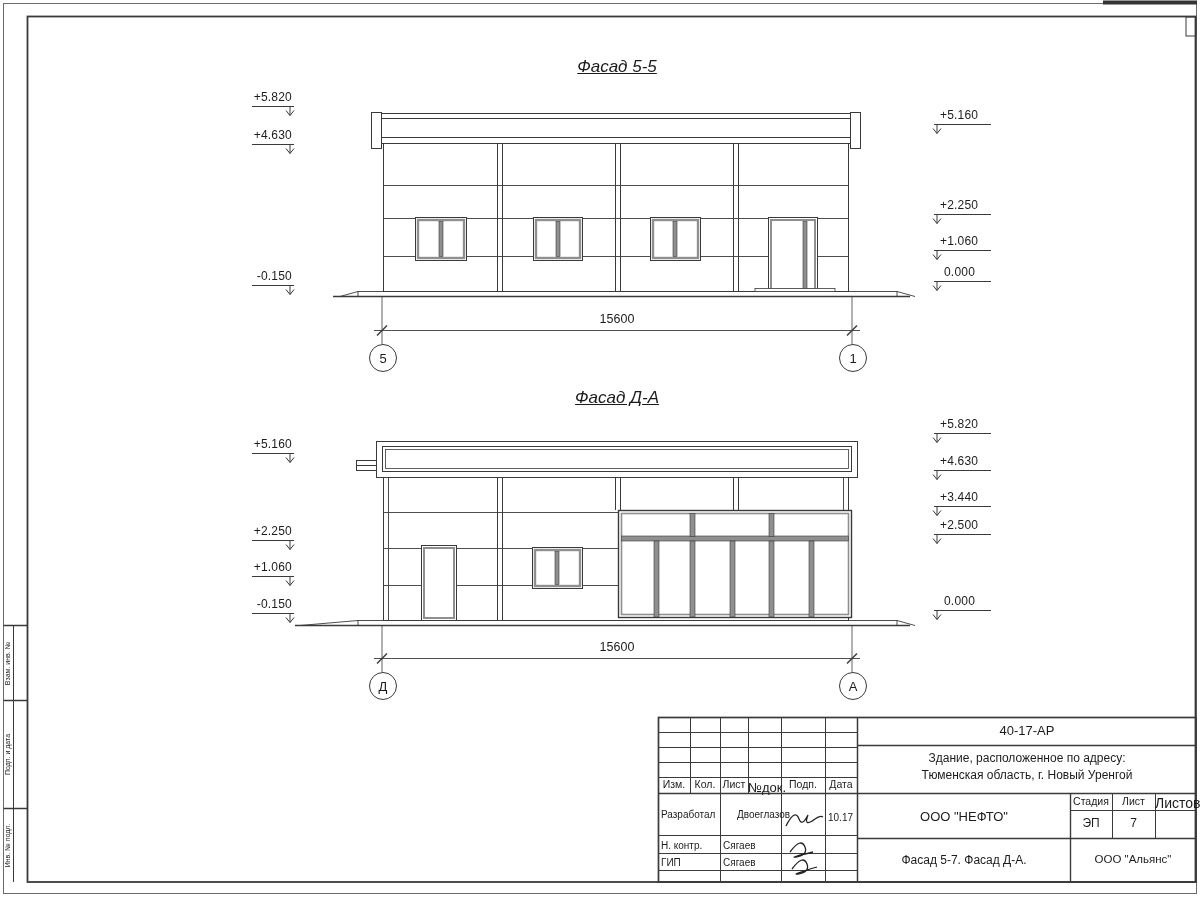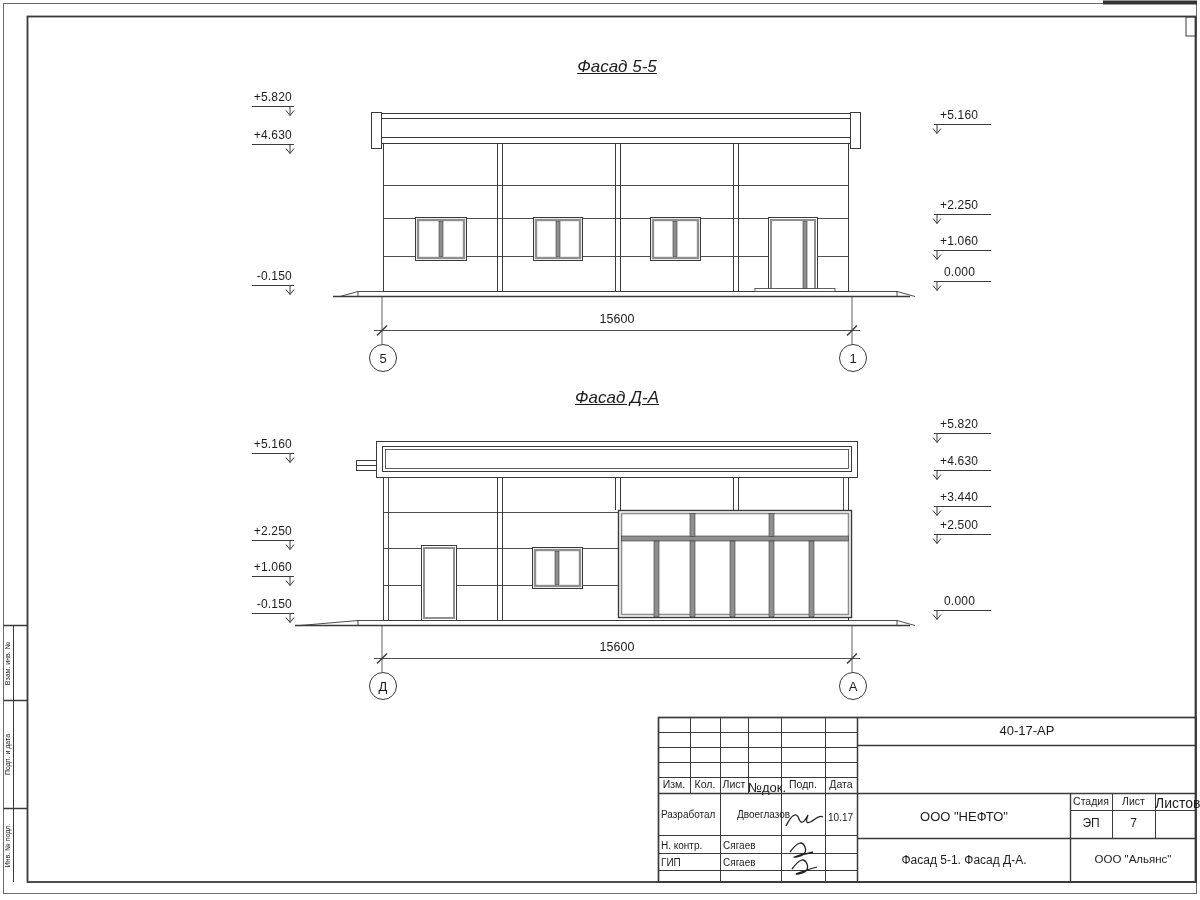--- a/index.html
+++ b/index.html
@@ -349,25 +349,27 @@
 
   <div class="lbl tb-sm" style="left:661px;top:809px;">Разработал</div>
   <div class="lbl tb-sm" style="left:737px;top:809px;">Двоеглазов</div>
   <div class="lbl tb-sm" style="left:828px;top:812px;">10.17</div>
   <div class="lbl tb-sm" style="left:661px;top:840px;">Н. контр.</div>
   <div class="lbl tb-sm" style="left:723px;top:840px;">Сягаев</div>
   <div class="lbl tb-sm" style="left:661px;top:857px;">ГИП</div>
   <div class="lbl tb-sm" style="left:723px;top:857px;">Сягаев</div>
 
   <div class="lbl tb tb-big" style="left:858px;width:338px;top:724px;">40-17-АР</div>
+  <div class="lbl tb" style="left:858px;width:338px;top:752px;font-size:12px;">Здание, расположенное по адресу:</div>
+  <div class="lbl tb" style="left:858px;width:338px;top:769px;font-size:12px;">Тюменская область, г. Новый Уренгой</div>
   <div class="lbl tb tb-big" style="left:858px;width:212px;top:810px;">ООО "НЕФТО"</div>
 
   <div class="lbl tb" style="left:1070px;width:42px;top:796px;">Стадия</div>
   <div class="lbl tb" style="left:1112px;width:43px;top:796px;">Лист</div>
   <div class="lbl tb" style="left:1155px;width:41px;top:796px;font-size:14px;">Листов</div>
   <div class="lbl tb" style="left:1070px;width:42px;top:817px;font-size:12px;">ЭП</div>
   <div class="lbl tb" style="left:1112px;width:43px;top:817px;font-size:12px;">7</div>
   <div class="lbl tb" style="left:1155px;width:41px;top:817px;font-size:12px;"></div>
 
-  <div class="lbl tb" style="left:858px;width:212px;top:854px;font-size:12px;">Фасад 5-1. Фасад Д-А.</div>
+  <div class="lbl tb" style="left:858px;width:212px;top:854px;font-size:12px;">Фасад 5-7. Фасад Д-А.</div>
   <div class="lbl tb" style="left:1070px;width:126px;top:853px;font-size:11.5px;">ООО "Альянс"</div>
 
 </div>
 
 </body></html>

